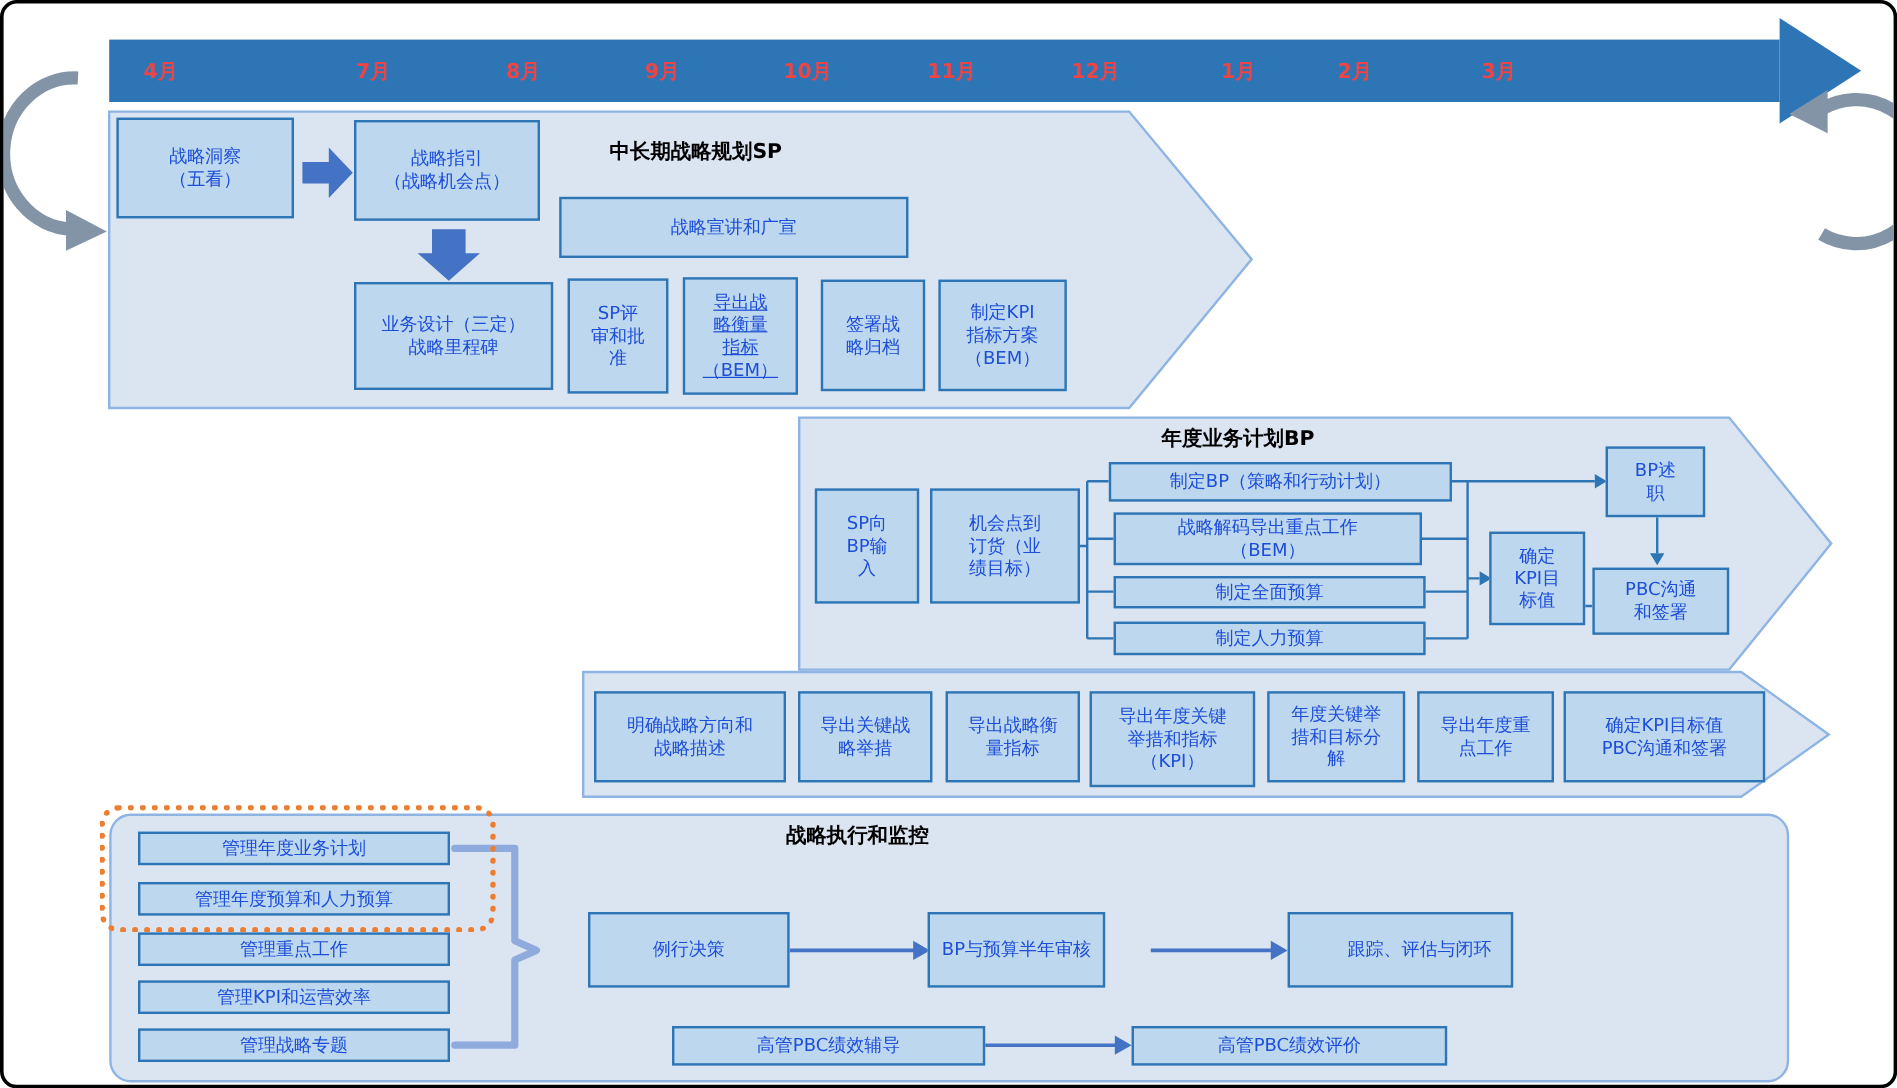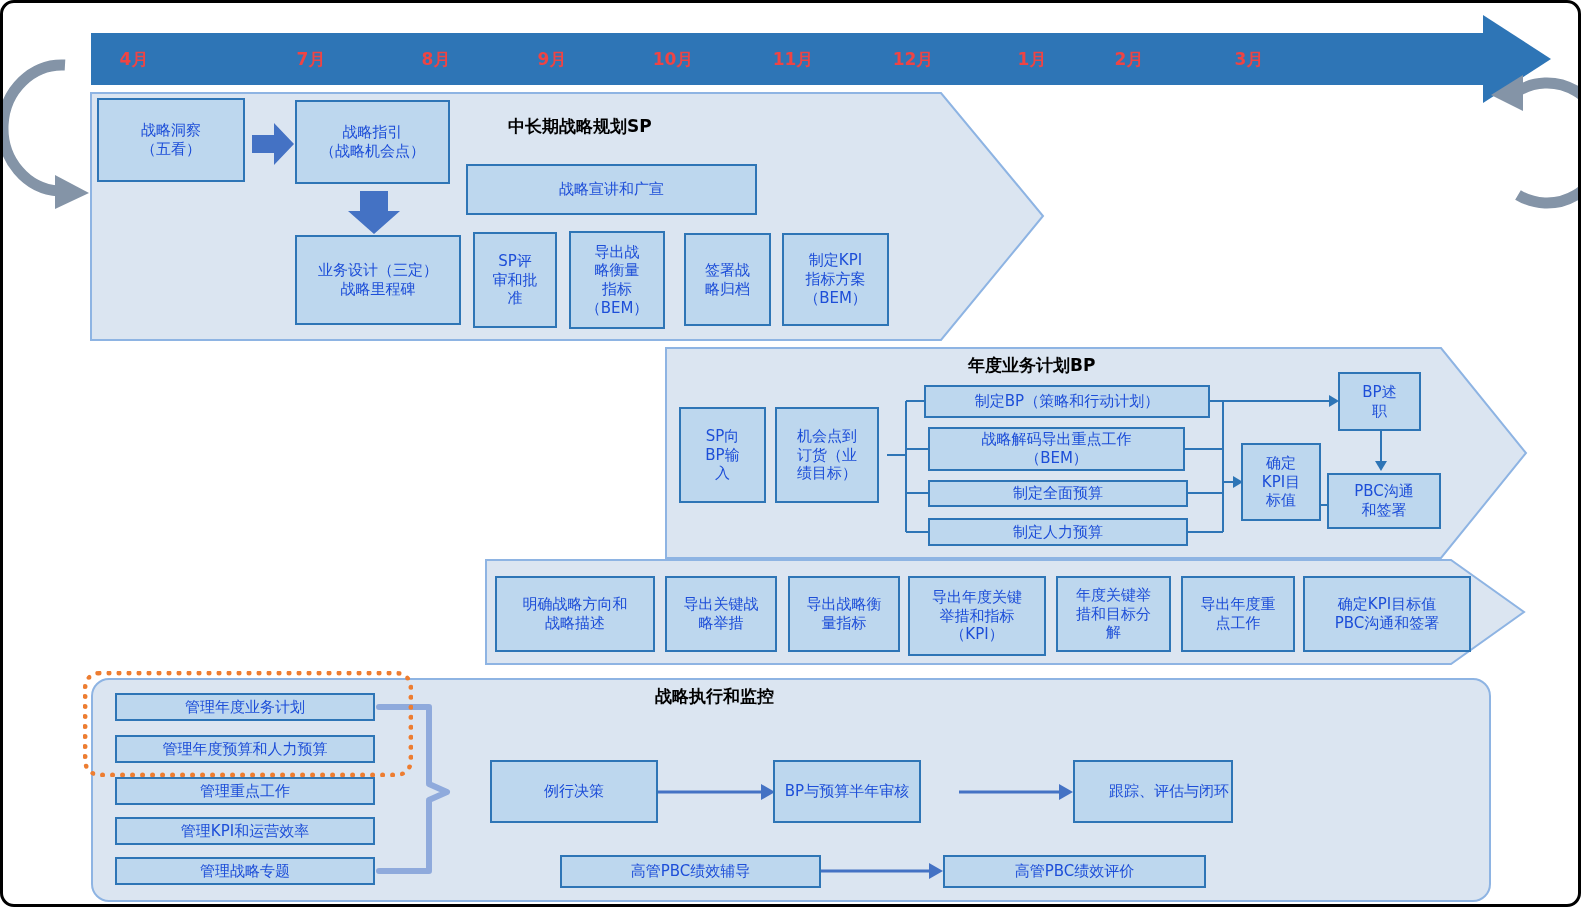--- a/index.html
+++ b/index.html
@@ -80,34 +80,34 @@
   <div class="box" style="left:94px;top:95px;width:148px;height:84px;">战略洞察
 （五看）</div>
   <div class="box" style="left:292px;top:97px;width:155px;height:84px;">战略指引
 （战略机会点）</div>
   <div class="box" style="left:463px;top:161px;width:291px;height:51px;">战略宣讲和广宣</div>
   <div class="box" style="left:292px;top:232px;width:166px;height:90px;">业务设计（三定）
 战略里程碑</div>
   <div class="box" style="left:470px;top:229px;width:84px;height:96px;">SP评
 审和批
 准</div>
-  <div class="box" style="left:566px;top:228px;width:96px;height:98px;">导出战
+  <div class="box" style="left:566px;top:228px;width:96px;height:98px;text-decoration:underline;">导出战
 略衡量
 指标
 （BEM）</div>
   <div class="box" style="left:681px;top:230px;width:87px;height:93px;">签署战
 略归档</div>
   <div class="box" style="left:779px;top:230px;width:107px;height:93px;">制定KPI
 指标方案
 （BEM）</div>
 
   <div class="box" style="left:676px;top:404px;width:87px;height:96px;">SP向
 BP输
 入</div>
-  <div class="box" style="left:772px;top:404px;width:104px;height:96px;text-align:right;">机会点到
+  <div class="box" style="left:772px;top:404px;width:125px;height:96px;text-align:right;">机会点到
 订货（业
 绩目标）</div>
   <div class="box" style="left:921px;top:382px;width:286px;height:33px;">制定BP（策略和行动计划）</div>
   <div class="box" style="left:925px;top:424px;width:257px;height:44px;">战略解码导出重点工作
 （BEM）</div>
   <div class="box" style="left:925px;top:477px;width:260px;height:27px;">制定全面预算</div>
   <div class="box" style="left:925px;top:515px;width:260px;height:28px;">制定人力预算</div>
   <div class="box" style="left:1238px;top:440px;width:80px;height:78px;">确定
 KPI目
 标值</div>
@@ -134,19 +134,19 @@
 PBC沟通和签署</div>
 
   <div class="box" style="left:112px;top:690px;width:260px;height:28px;">管理年度业务计划</div>
   <div class="box" style="left:112px;top:732px;width:260px;height:28px;">管理年度预算和人力预算</div>
   <div class="box" style="left:112px;top:774px;width:260px;height:28px;">管理重点工作</div>
   <div class="box" style="left:112px;top:814px;width:260px;height:28px;">管理KPI和运营效率</div>
   <div class="box" style="left:112px;top:854px;width:260px;height:28px;">管理战略专题</div>
 
   <div class="box" style="left:487px;top:757px;width:168px;height:63px;">例行决策</div>
   <div class="box" style="left:770px;top:757px;width:148px;height:63px;text-align:right;">BP与预算半年审核</div>
-  <div class="box" style="left:1070px;top:757px;width:160px;height:63px;padding-left:32px;">跟踪、评估与闭环</div>
+  <div class="box" style="left:1070px;top:757px;width:188px;height:63px;padding-left:32px;">跟踪、评估与闭环</div>
   <div class="box" style="left:557px;top:852px;width:261px;height:33px;">高管PBC绩效辅导</div>
   <div class="box" style="left:940px;top:852px;width:263px;height:33px;">高管PBC绩效评价</div>
 
   <div class="dashed-highlight" style="left:80px;top:668px;width:330px;height:106px;"></div>
 
 </div>
 
 </body></html>

